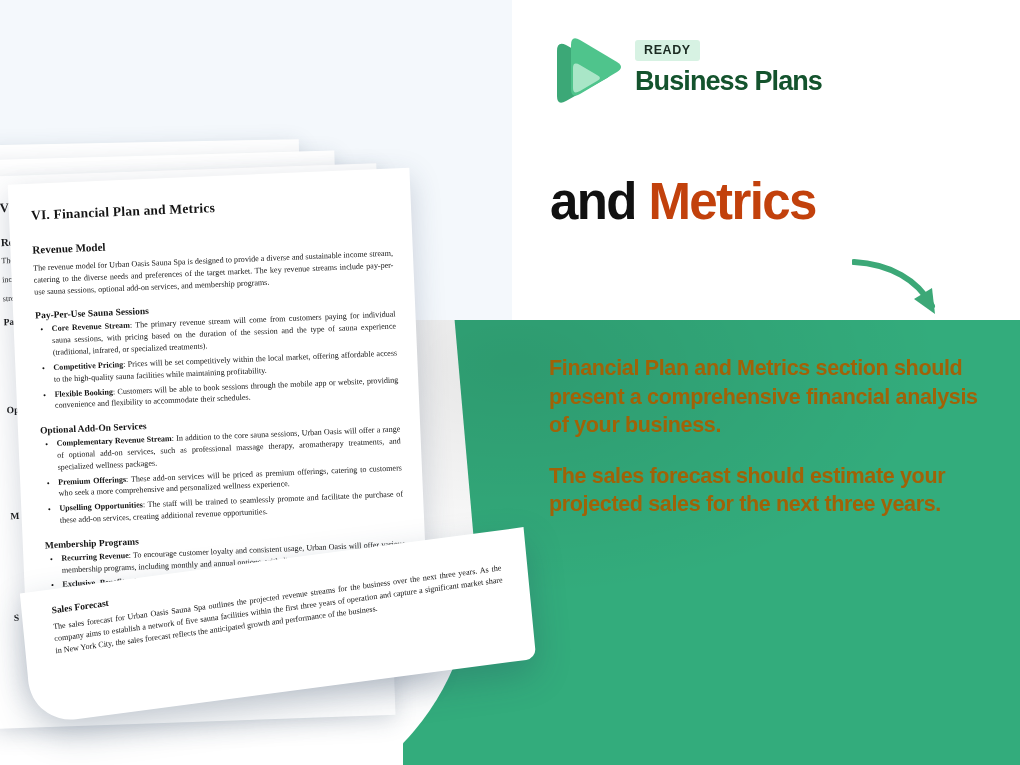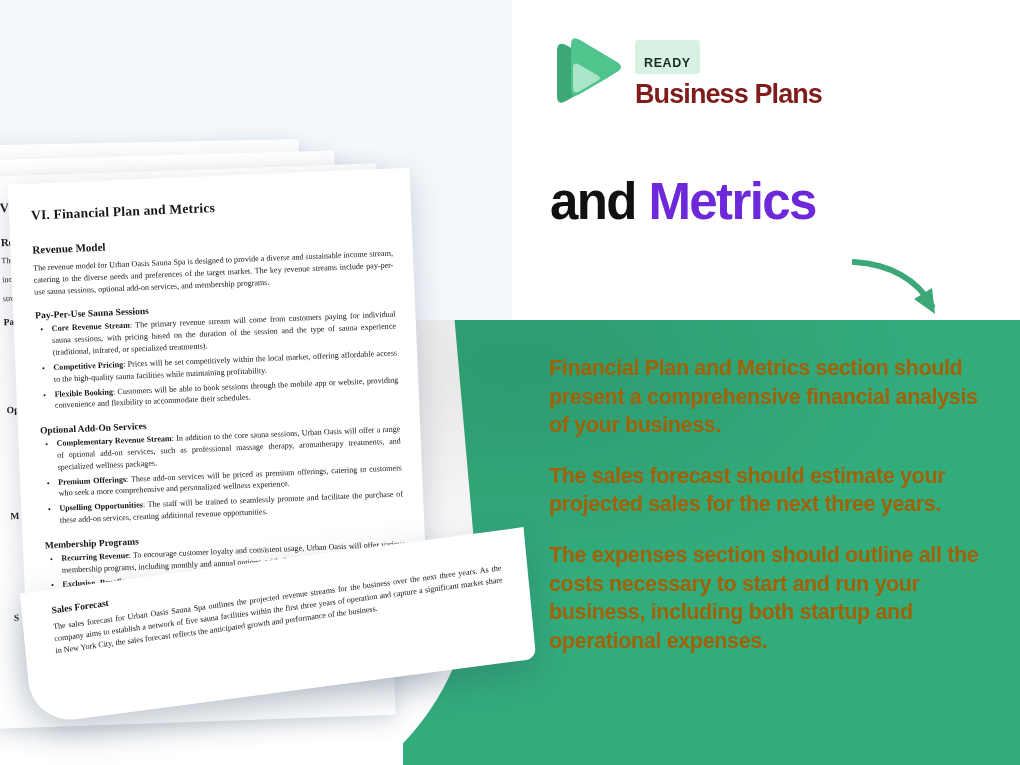--- a/index.html
+++ b/index.html
@@ -94,35 +94,35 @@
   .curl-p { font-size:8.1px; line-height:1.5; margin-top:6px; text-align:justify; }
 
   
   .logo { position:absolute; left:549px; top:33px; width:340px; height:88px; }
   .logo-mark { position:absolute; left:0; top:2px; width:72px; height:82px; }
   .logo-text { position:absolute; left:86px; top:7px; }
   .badge-ready {
     display:inline-block;
     background:#d7f2e3; color:#1b2b22;
     font-size:12.5px; font-weight:bold; letter-spacing:.6px;
-    padding:16px 9px 4px 9px;
+    padding:3px 9px 4px 9px;
     border-radius:3px;
   }
   .logo-name {
-    font-size:27px; font-weight:bold; color:#7f1d1d;
+    font-size:27px; font-weight:bold; color:#14532d;
     letter-spacing:-0.9px; margin-top:5px; white-space:nowrap;
   }
 
   
   .headline {
     position:absolute; left:550px; top:176px; width:430px;
     font-size:51px; font-weight:bold; line-height:1.03;
     letter-spacing:-1.6px; color:#111111;
   }
-  .headline .accent { color:#6d28d9;text-align:right; }
+  .headline .accent { color:#c2410c;text-align:right; }
 
   .arrow-svg { position:absolute; left:852px; top:252px; width:120px; height:82px; }
 
   
   .panel-copy {
     position:absolute; left:549px; top:354px; width:452px;
     color:#a16207;
   }
   .panel-para {
     font-size:21.5px; font-weight:bold; line-height:1.33;
@@ -218,16 +218,15 @@
   </div>
 
   <svg class="arrow-svg" viewBox="0 0 120 82">
     <path d="M2 10 C38 12 66 28 80 54" stroke="#3ca877" stroke-width="6" fill="none" stroke-linecap="round"></path>
     <path d="M62 47 L83 62 L80 36" fill="#3ca877"></path>
   </svg>
 
   <div class="panel-copy">
     <div class="panel-para">Financial Plan and Metrics section should present a comprehensive financial analysis of your business.</div>
     <div class="panel-para">The sales forecast should estimate your projected sales for the next three years.</div>
-    <div class="panel-para">The expenses section should outline all the costs necessary to start and run your business, including both startup and operational expenses.</div>
   </div>
 
 </div>
 
 </body></html>

